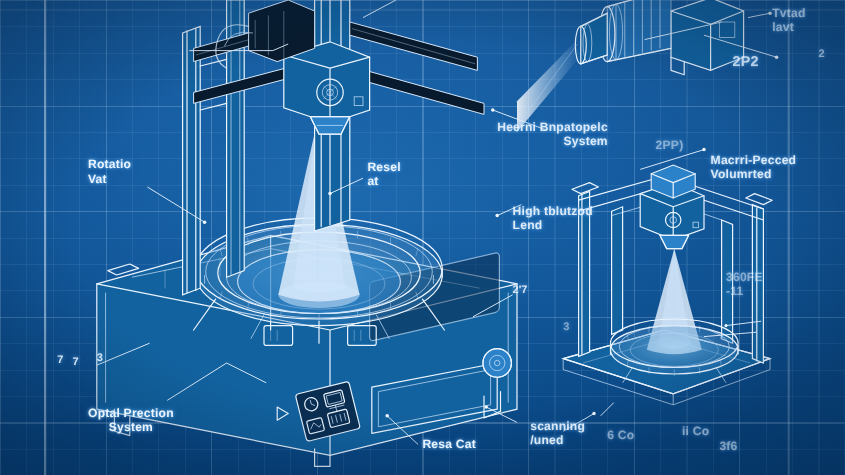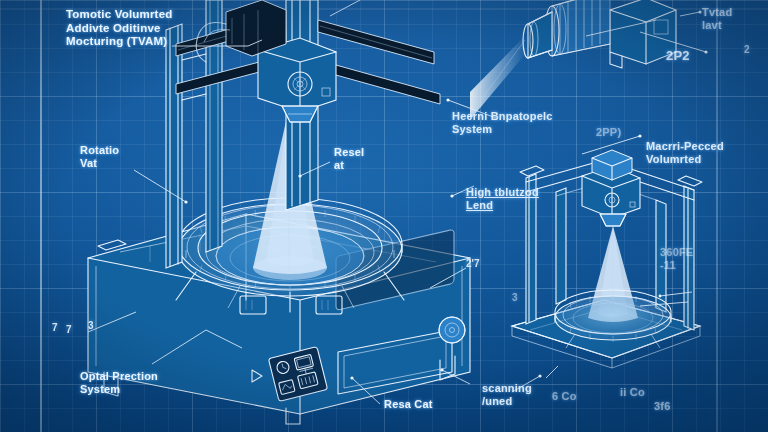--- a/index.html
+++ b/index.html
@@ -319,39 +319,36 @@
         <circle class="leaddot" cx="660" cy="296" r="1.4"></circle>
       <path class="lead" d="M640 306 L688 302"></path>
       <path class="lead" d="M88 332 L136 312"></path>
       <path class="lead" d="M466 268 L430 288"></path>
       <path class="lead" d="M546 378 L558 366"></path>
     </g>
   </svg>
 
   <div class="vignette"></div>
 
-  <div class="lbl title" style="left:66px;top:8px;">Tomotic Volumrted
-Addivte Oditinve
-Mocturing (TVAM)</div>
 
   <div class="lbl l1" style="left:80px;top:144px;">Rotatio
 Vat</div>
 
   <div class="lbl l1" style="left:334px;top:146px;">Resel
 at</div>
 
-  <div class="lbl l1" style="left:80px;top:370px;">Optal Prection
+  <div class="lbl l1" style="left:80px;top:370px;text-align:center;">Optal Prection
 System</div>
 
   <div class="lbl l1" style="left:384px;top:398px;">Resa Cat</div>
 
-  <div class="lbl l2" style="left:452px;top:110px;text-align:left;">Heerni Bnpatopelc
+  <div class="lbl l2" style="left:452px;top:110px;text-align:right;">Heerni Bnpatopelc
 System</div>
 
-  <div class="lbl l2" style="left:466px;top:186px;text-decoration:underline;">High tblutzod
+  <div class="lbl l2" style="left:466px;top:186px;">High tblutzod
 Lend</div>
 
   <div class="lbl l2" style="left:482px;top:382px;">scanning
 /uned</div>
 
   <div class="lbl l2" style="left:646px;top:140px;">Macrri-Pecced
 Volumrted</div>
 
   <div class="lbl l2 faint" style="left:702px;top:6px;">Tvtad
 lavt</div>

